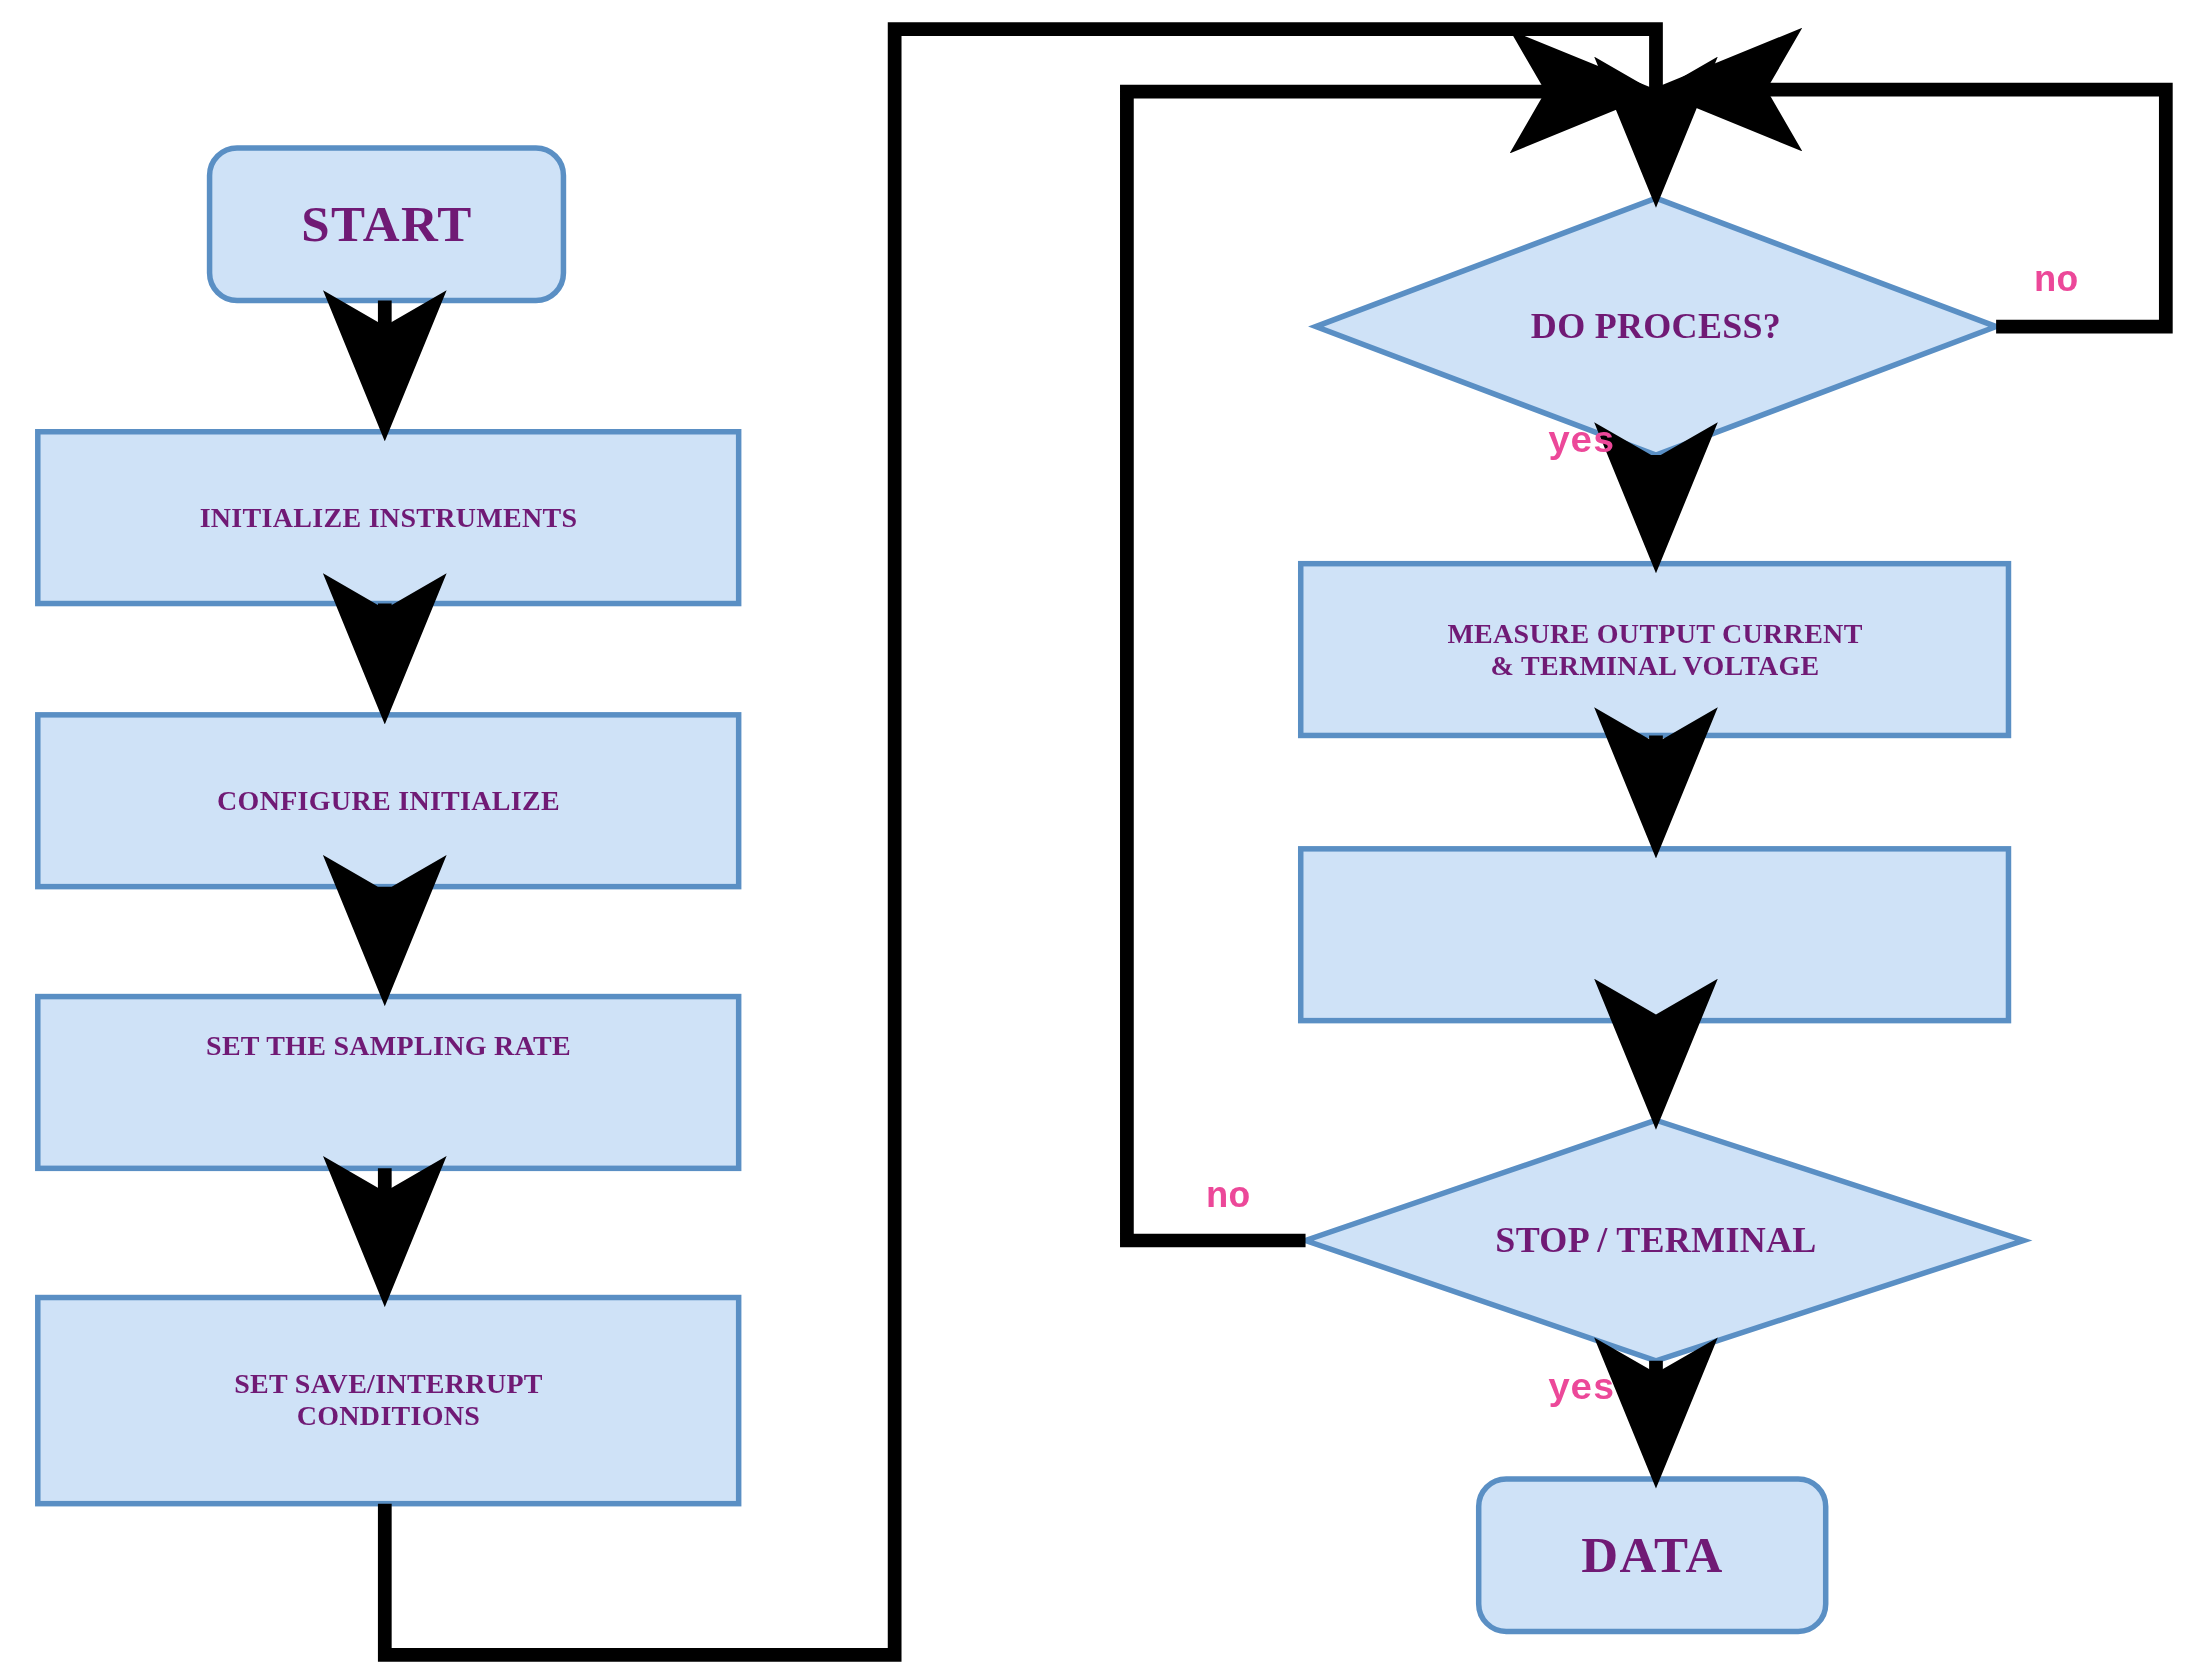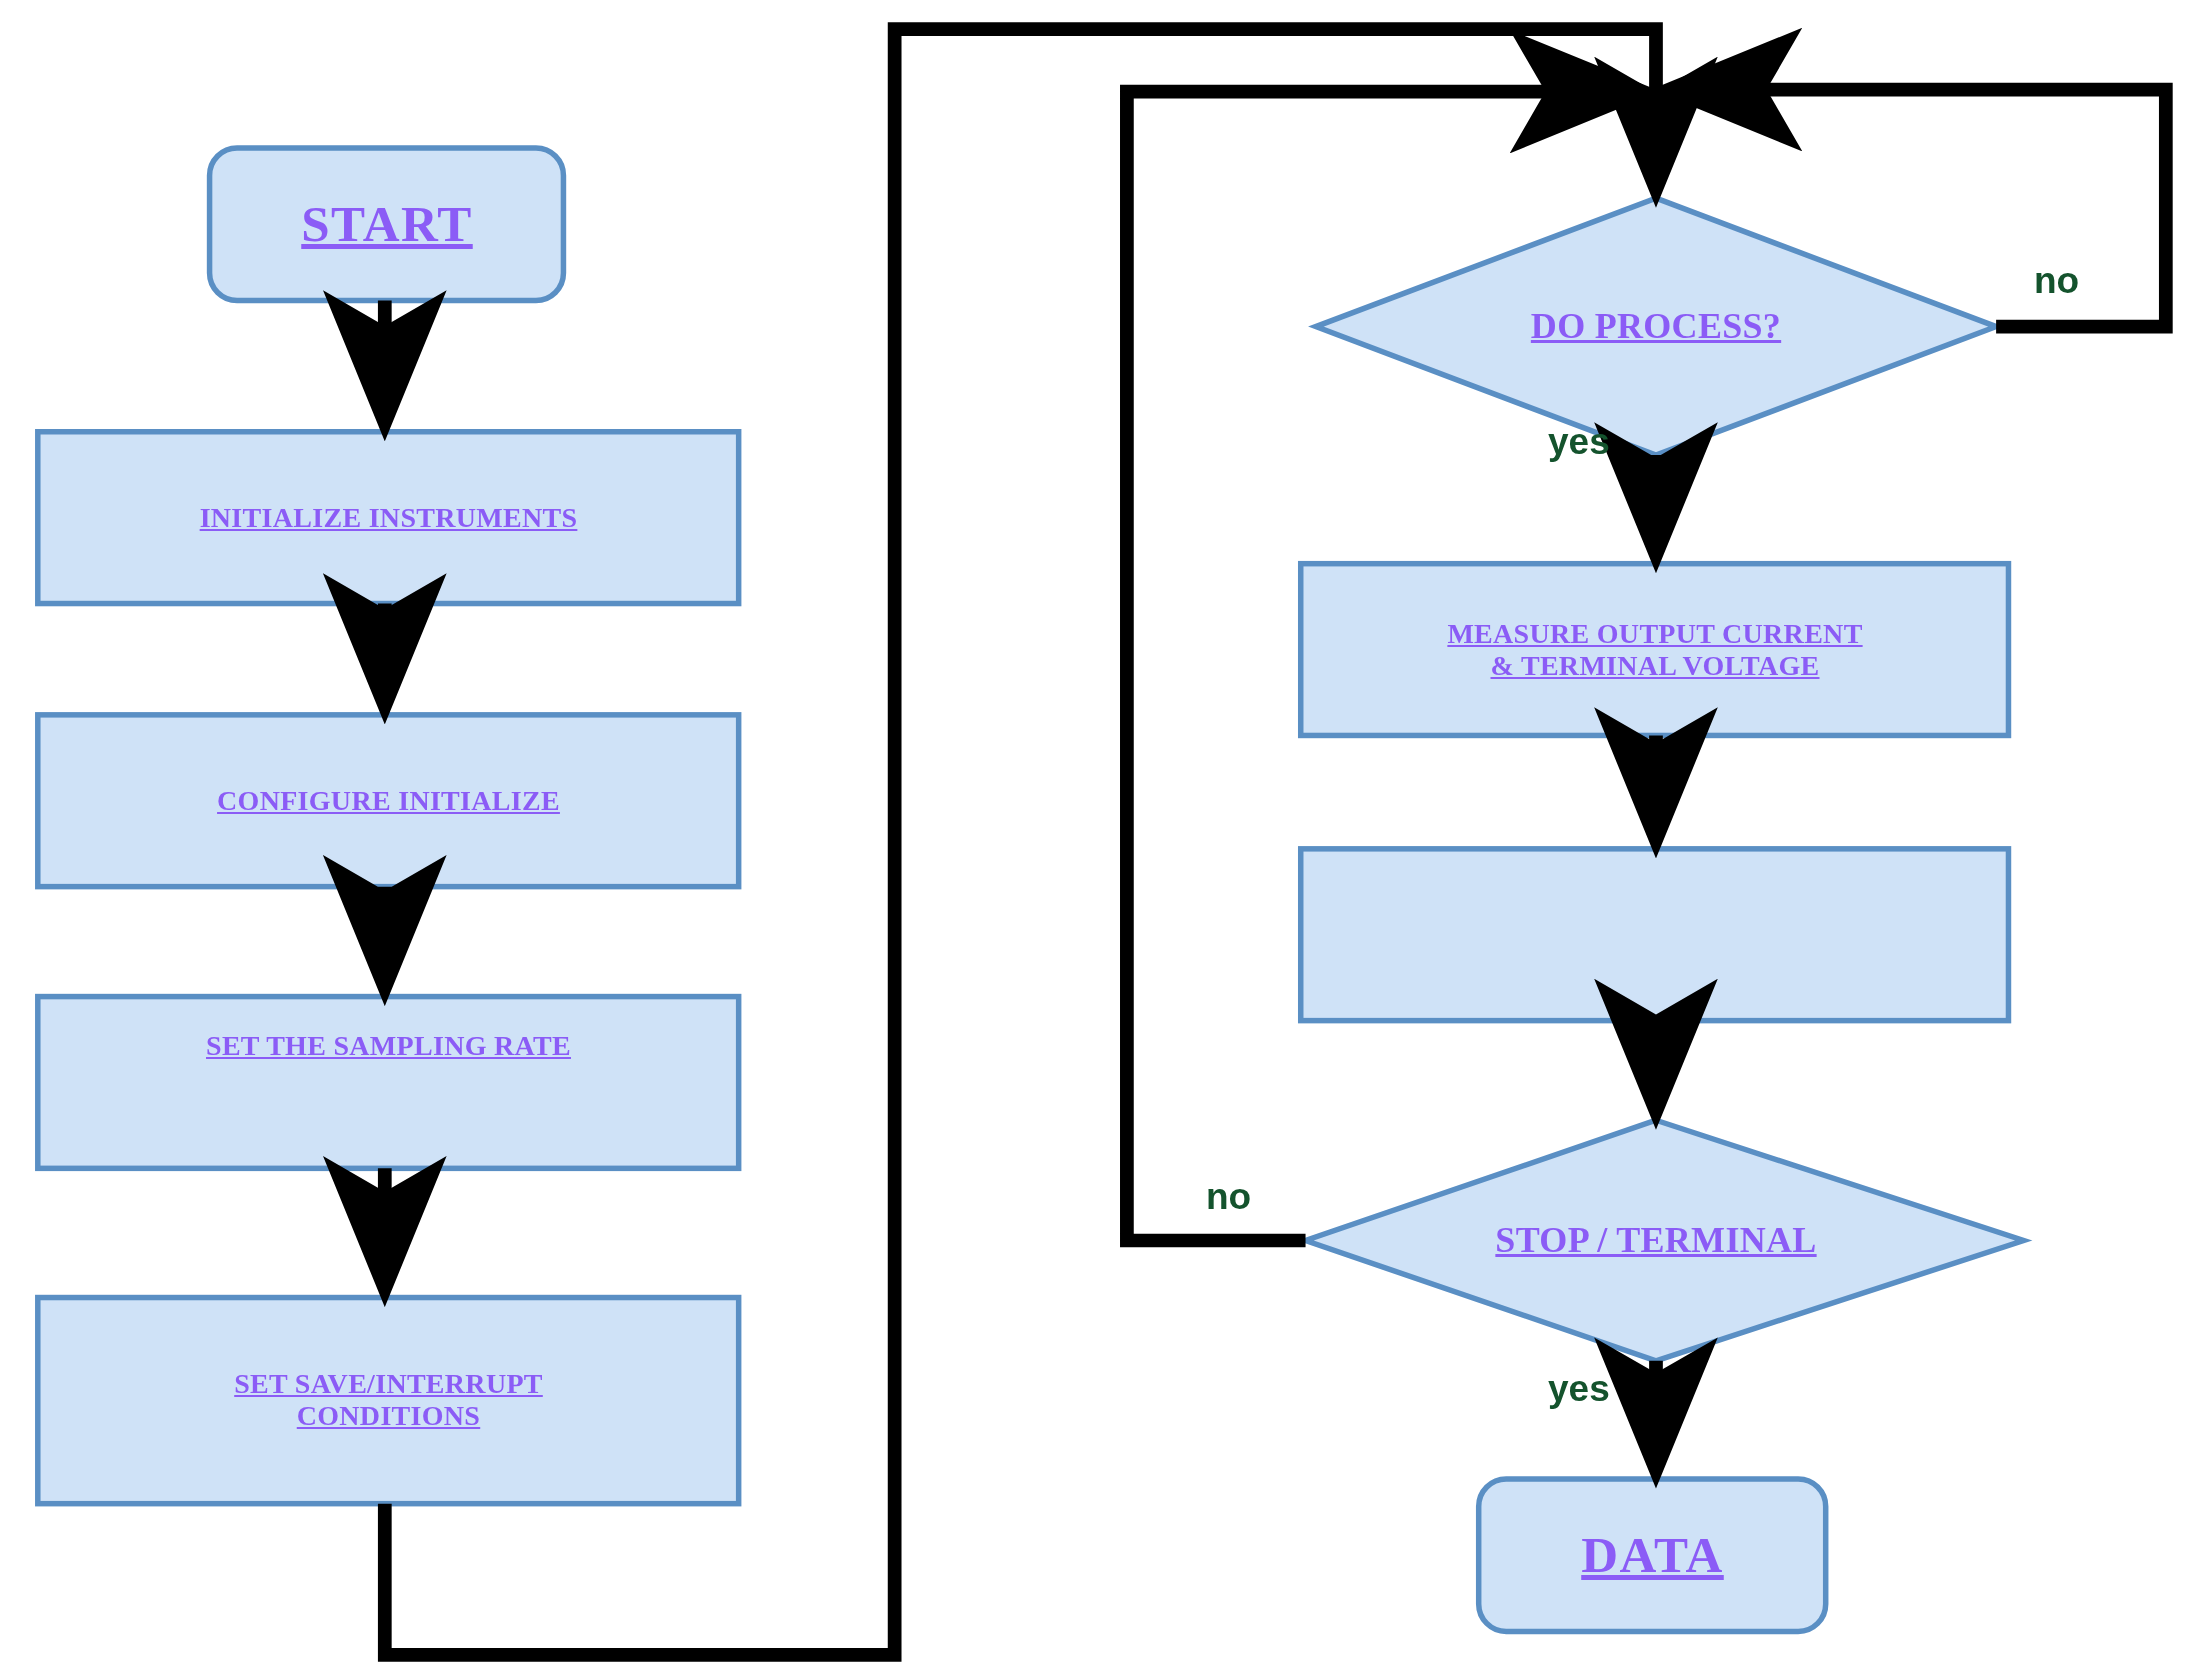--- a/index.html
+++ b/index.html
@@ -22,37 +22,36 @@
     left: 0;
     width: 2194px;
     height: 1675px;
   }
   .node-label {
     position: absolute;
     display: flex;
     align-items: center;
     justify-content: center;
     text-align: center;
-    color: #8b5cf6;
+    color: #701a75;
     font-weight: bold;
     font-family: "Liberation Serif", "DejaVu Serif", serif;
     line-height: 1.15;
     pointer-events: none;
     white-space: pre-line;
-    text-decoration: underline;
   }
   .terminal-label { font-size: 51px; letter-spacing: 1.4px; }
   .process-label  { font-size: 28px; letter-spacing: 0.3px; }
   .decision-label { font-size: 36px; letter-spacing: 0.3px; }
   .edge-label {
     position: absolute;
-    color: #14532d;
+    color: #ec4899;
     font-weight: bold;
     font-size: 37px;
-    font-family: Liberation Sans, sans-serif;
+    font-family: Liberation Mono, monospace;
     pointer-events: none;
   }
   .hit {
     position: absolute;
     background: transparent;
   }
 </style>
 </head>
 <body>
 

